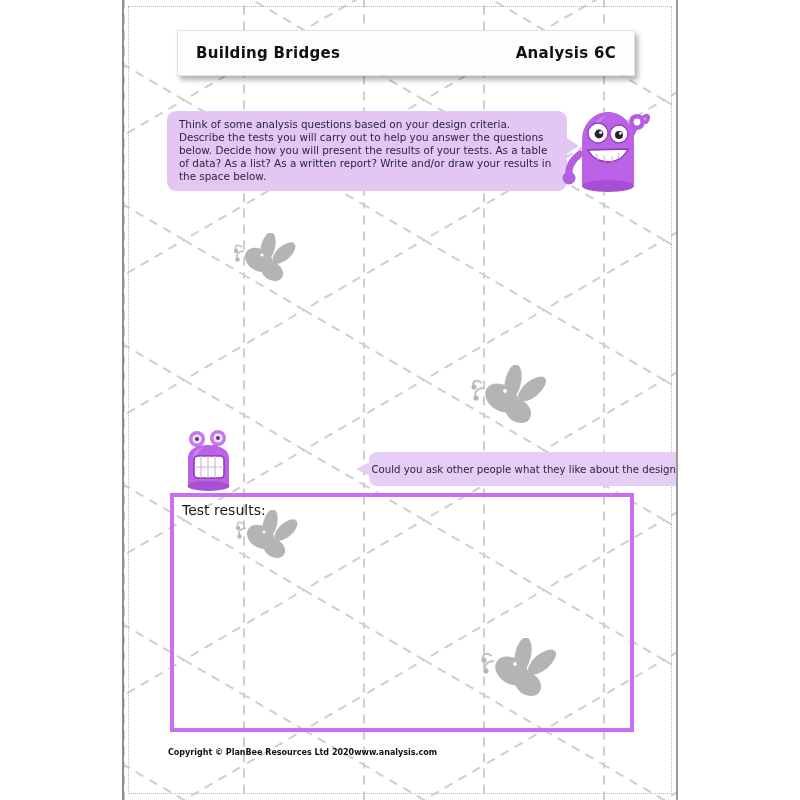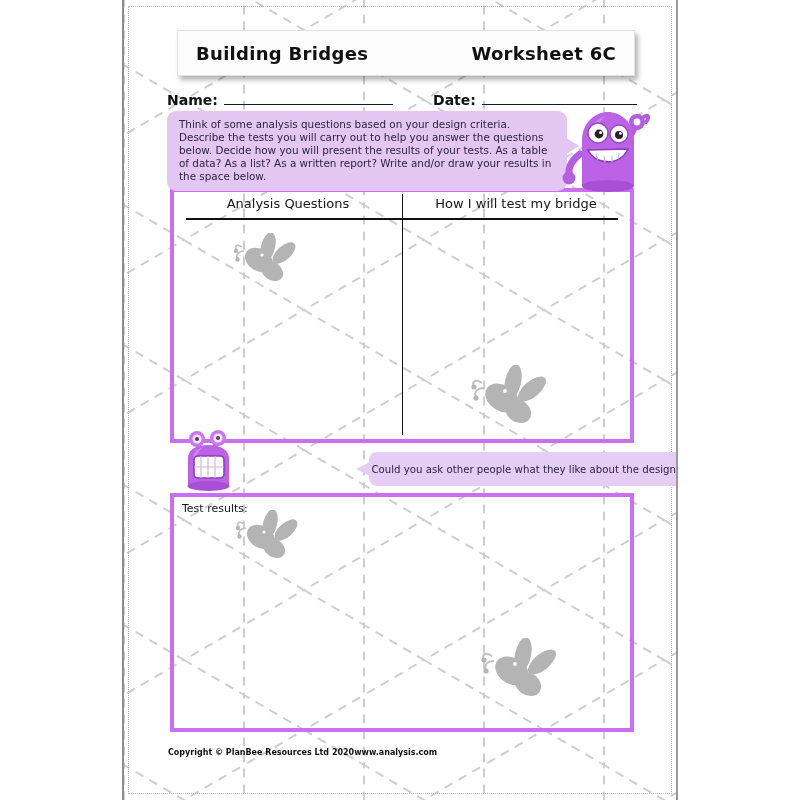--- a/index.html
+++ b/index.html
@@ -60,21 +60,21 @@
     box-shadow: 3px 4px 5px rgba(0,0,0,.30);
     z-index: 4;
     display: flex;
     align-items: center;
     justify-content: space-between;
     padding: 0 18px;
   }
   .plate-text {
     font-family: "DejaVu Sans", sans-serif;
     font-weight: bold;
-    font-size: 18px;
+    font-size: 15px;
     color: #111111;
     letter-spacing: .3px;
     white-space: nowrap;
   }
 
   
   .namedate {
     position: absolute;
     left: 43px; top: 86px;
     width: 470px; height: 22px;
@@ -168,21 +168,21 @@
     height: 241px;
     border-left: 1.6px solid #111;
     z-index: 3;
   }
 
   
   .results-label {
     position: absolute;
     left: 8px; top: 5px;
     font-family: "DejaVu Sans", sans-serif;
-    font-size: 11px;
+    font-size: 14px;
     color: #17171c;
     z-index: 3;
   }
 
   
   .ask-bubble {
     position: absolute;
     left: 245px; top: 452px;
     width: 390px; height: 34px;
     background: #e6cdf4;
@@ -301,30 +301,23 @@
         <use href="#hexcell" x="60" y="840"></use>
           <use href="#hexcell" x="300" y="840"></use>
         <use href="#hexcell" x="540" y="840"></use>
       </g>
     </svg>
 
     <div id="page-frame"></div>
 
     <div class="title-plate">
       <span class="plate-text">Building Bridges</span>
-      <span class="plate-text">Worksheet 6C</span>
+      <span class="plate-text">Analysis 6C</span>
     </div>
 
-    <div class="namedate">
-      <span class="nd-label">Name:</span>
-      <div class="nd-rule name"></div>
-      <div class="nd-gap"></div>
-      <span class="nd-label">Date:</span>
-      <div class="nd-rule date"></div>
-    </div>
 
     <div class="instr-bubble">
       <p>Think of some analysis questions based on your design criteria. Describe the tests you will carry out to help you answer the questions below. Decide how you will present the results of your tests. As a table of data? As a list? As a written report? Write and/or draw your results in the space below.</p>
       <div class="instr-tail"></div>
     </div>
 
     <svg class="deco" style="left:434px; top:96px;" width="96" height="100" viewBox="0 0 96 100" xmlns="http://www.w3.org/2000/svg">
 
       <path d="M62,52 C70,44 75,36 77,29" stroke="#b45ee0" stroke-width="7" fill="none" stroke-linecap="round"></path>
       <circle cx="79" cy="26" r="8" fill="#b45ee0"></circle>
@@ -343,28 +336,20 @@
       <circle cx="61" cy="38" r="9" fill="#ffffff" stroke="#9a45c4" stroke-width="1.4"></circle>
       <circle cx="41" cy="38" r="4.4" fill="#2a2030"></circle>
       <circle cx="61" cy="39" r="4" fill="#2a2030"></circle>
       <circle cx="42.6" cy="36.4" r="1.5" fill="#ffffff"></circle>
       <circle cx="62.4" cy="37.4" r="1.3" fill="#ffffff"></circle>
 
       <path d="M30,54 C38,70 62,70 70,53 Z" fill="#ffffff" stroke="#8e3bb8" stroke-width="1.6"></path>
       <path d="M38,58 L40,64 M46,60 L47,66 M54,60 L54,66 M61,57 L60,63" stroke="#cdb5dd" stroke-width="1.1"></path>
     </svg>
 
-    <div class="purple-box" id="analysis-box">
-      <div class="tbl-head">
-        <div class="cell">Analysis Questions</div>
-        <div class="cell">How I will test my bridge</div>
-      </div>
-      <div class="tbl-hrule"></div>
-      <div class="tbl-vrule"></div>
-    </div>
 
     <svg class="deco deco-bee" style="left:108px; top:233px;" width="66" height="56" viewBox="0 0 66 56" xmlns="http://www.w3.org/2000/svg">
       <path d="M10,14 C4,10 2,14 5,18" stroke="#c2c2c2" stroke-width="1.7" fill="none"></path>
       <path d="M12,18 C6,18 3,23 6,26" stroke="#c2c2c2" stroke-width="1.7" fill="none"></path>
       <circle cx="4" cy="18" r="2.2" fill="#b6b6b6"></circle>
       <circle cx="5.5" cy="26.5" r="2.2" fill="#b6b6b6"></circle>
       <ellipse cx="36" cy="14" rx="7" ry="15" fill="#b4b4b4" transform="rotate(14 36 14)"></ellipse>
       <ellipse cx="52" cy="20" rx="7" ry="14" fill="#b4b4b4" transform="rotate(48 52 20)"></ellipse>
       <ellipse cx="27" cy="27" rx="15" ry="11" fill="#b4b4b4" transform="rotate(32 27 27)"></ellipse>
       <ellipse cx="40" cy="38" rx="12" ry="9" fill="#b4b4b4" transform="rotate(36 40 38)"></ellipse>

